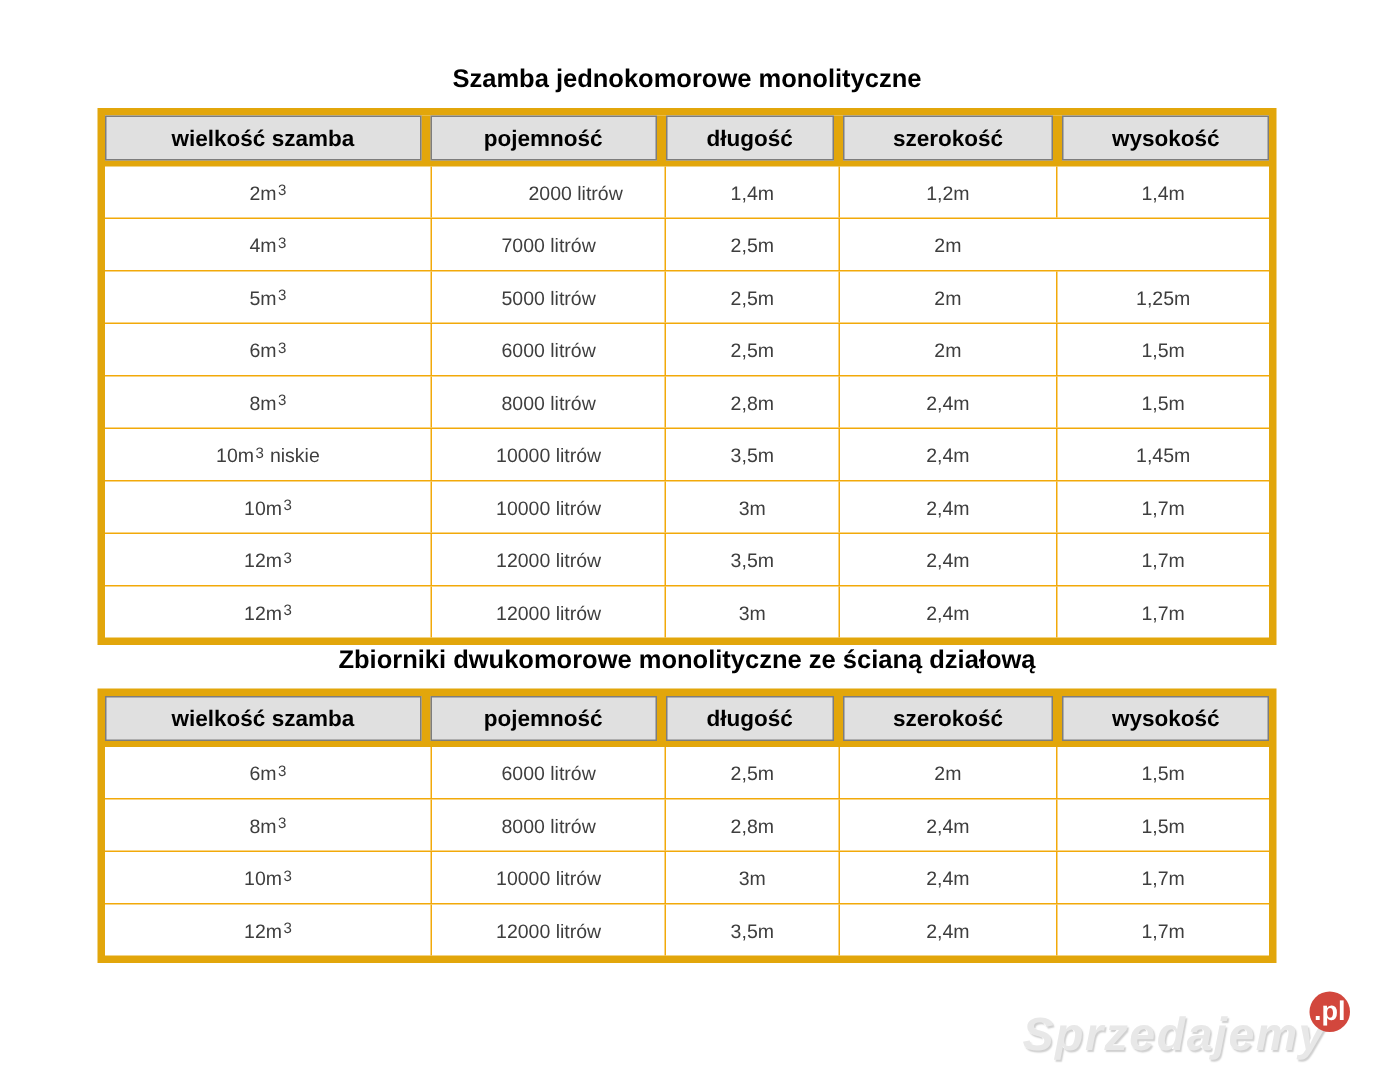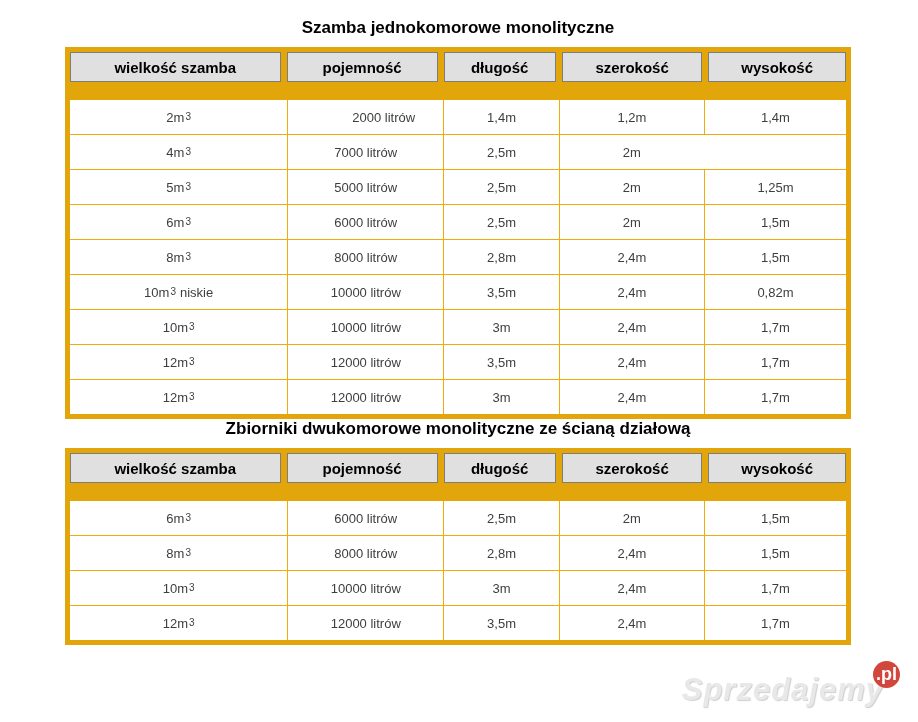--- a/index.html
+++ b/index.html
@@ -20,32 +20,32 @@
     overflow:hidden;
   }
   .sheet{position:absolute;left:65px;top:0;width:786px;}
   .tbl-title{
     text-align:center;
     font-size:17px;
     font-weight:bold;
     color:#000000;
     margin-bottom:9px;
   }
-  .title-1{margin-top:18px;}
+  .title-1{margin-top:43px;}
   .title-2{}
   .tbl{
     border:5px solid var(--gold);
     background:#ffffff;
     width:100%;
   }
   .thead{
     display:flex;
     background:var(--gold);
     gap:6px;
-    padding-bottom:18px;
+    padding-bottom:4px;
   }
   .th{
     background:var(--header-bg);
     border:1px solid var(--header-border);
     height:30px;
     display:flex;
     align-items:center;
     justify-content:center;
     font-weight:bold;
     font-size:15px;
@@ -167,21 +167,21 @@
         </div>
         <div class="trow">
           <div class="td" style="width: 28%;">
             <span>10m</span>
             <span class="sup">3</span>
             <span class="suffix">niskie</span>
           </div>
           <div class="td" style="width: 20.1%;">10000 litrów</div>
           <div class="td" style="width: 14.9%;">3,5m</div>
           <div class="td" style="width: 18.7%;">2,4m</div>
-          <div class="td" style="width: 18.3%;">0,82m</div>
+          <div class="td" style="width: 18.3%;">1,45m</div>
         </div>
         <div class="trow">
           <div class="td" style="width: 28%;">
             <span>10m</span>
             <span class="sup">3</span>
           </div>
           <div class="td" style="width: 20.1%;">10000 litrów</div>
           <div class="td" style="width: 14.9%;">3m</div>
           <div class="td" style="width: 18.7%;">2,4m</div>
           <div class="td" style="width: 18.3%;">1,7m</div>

